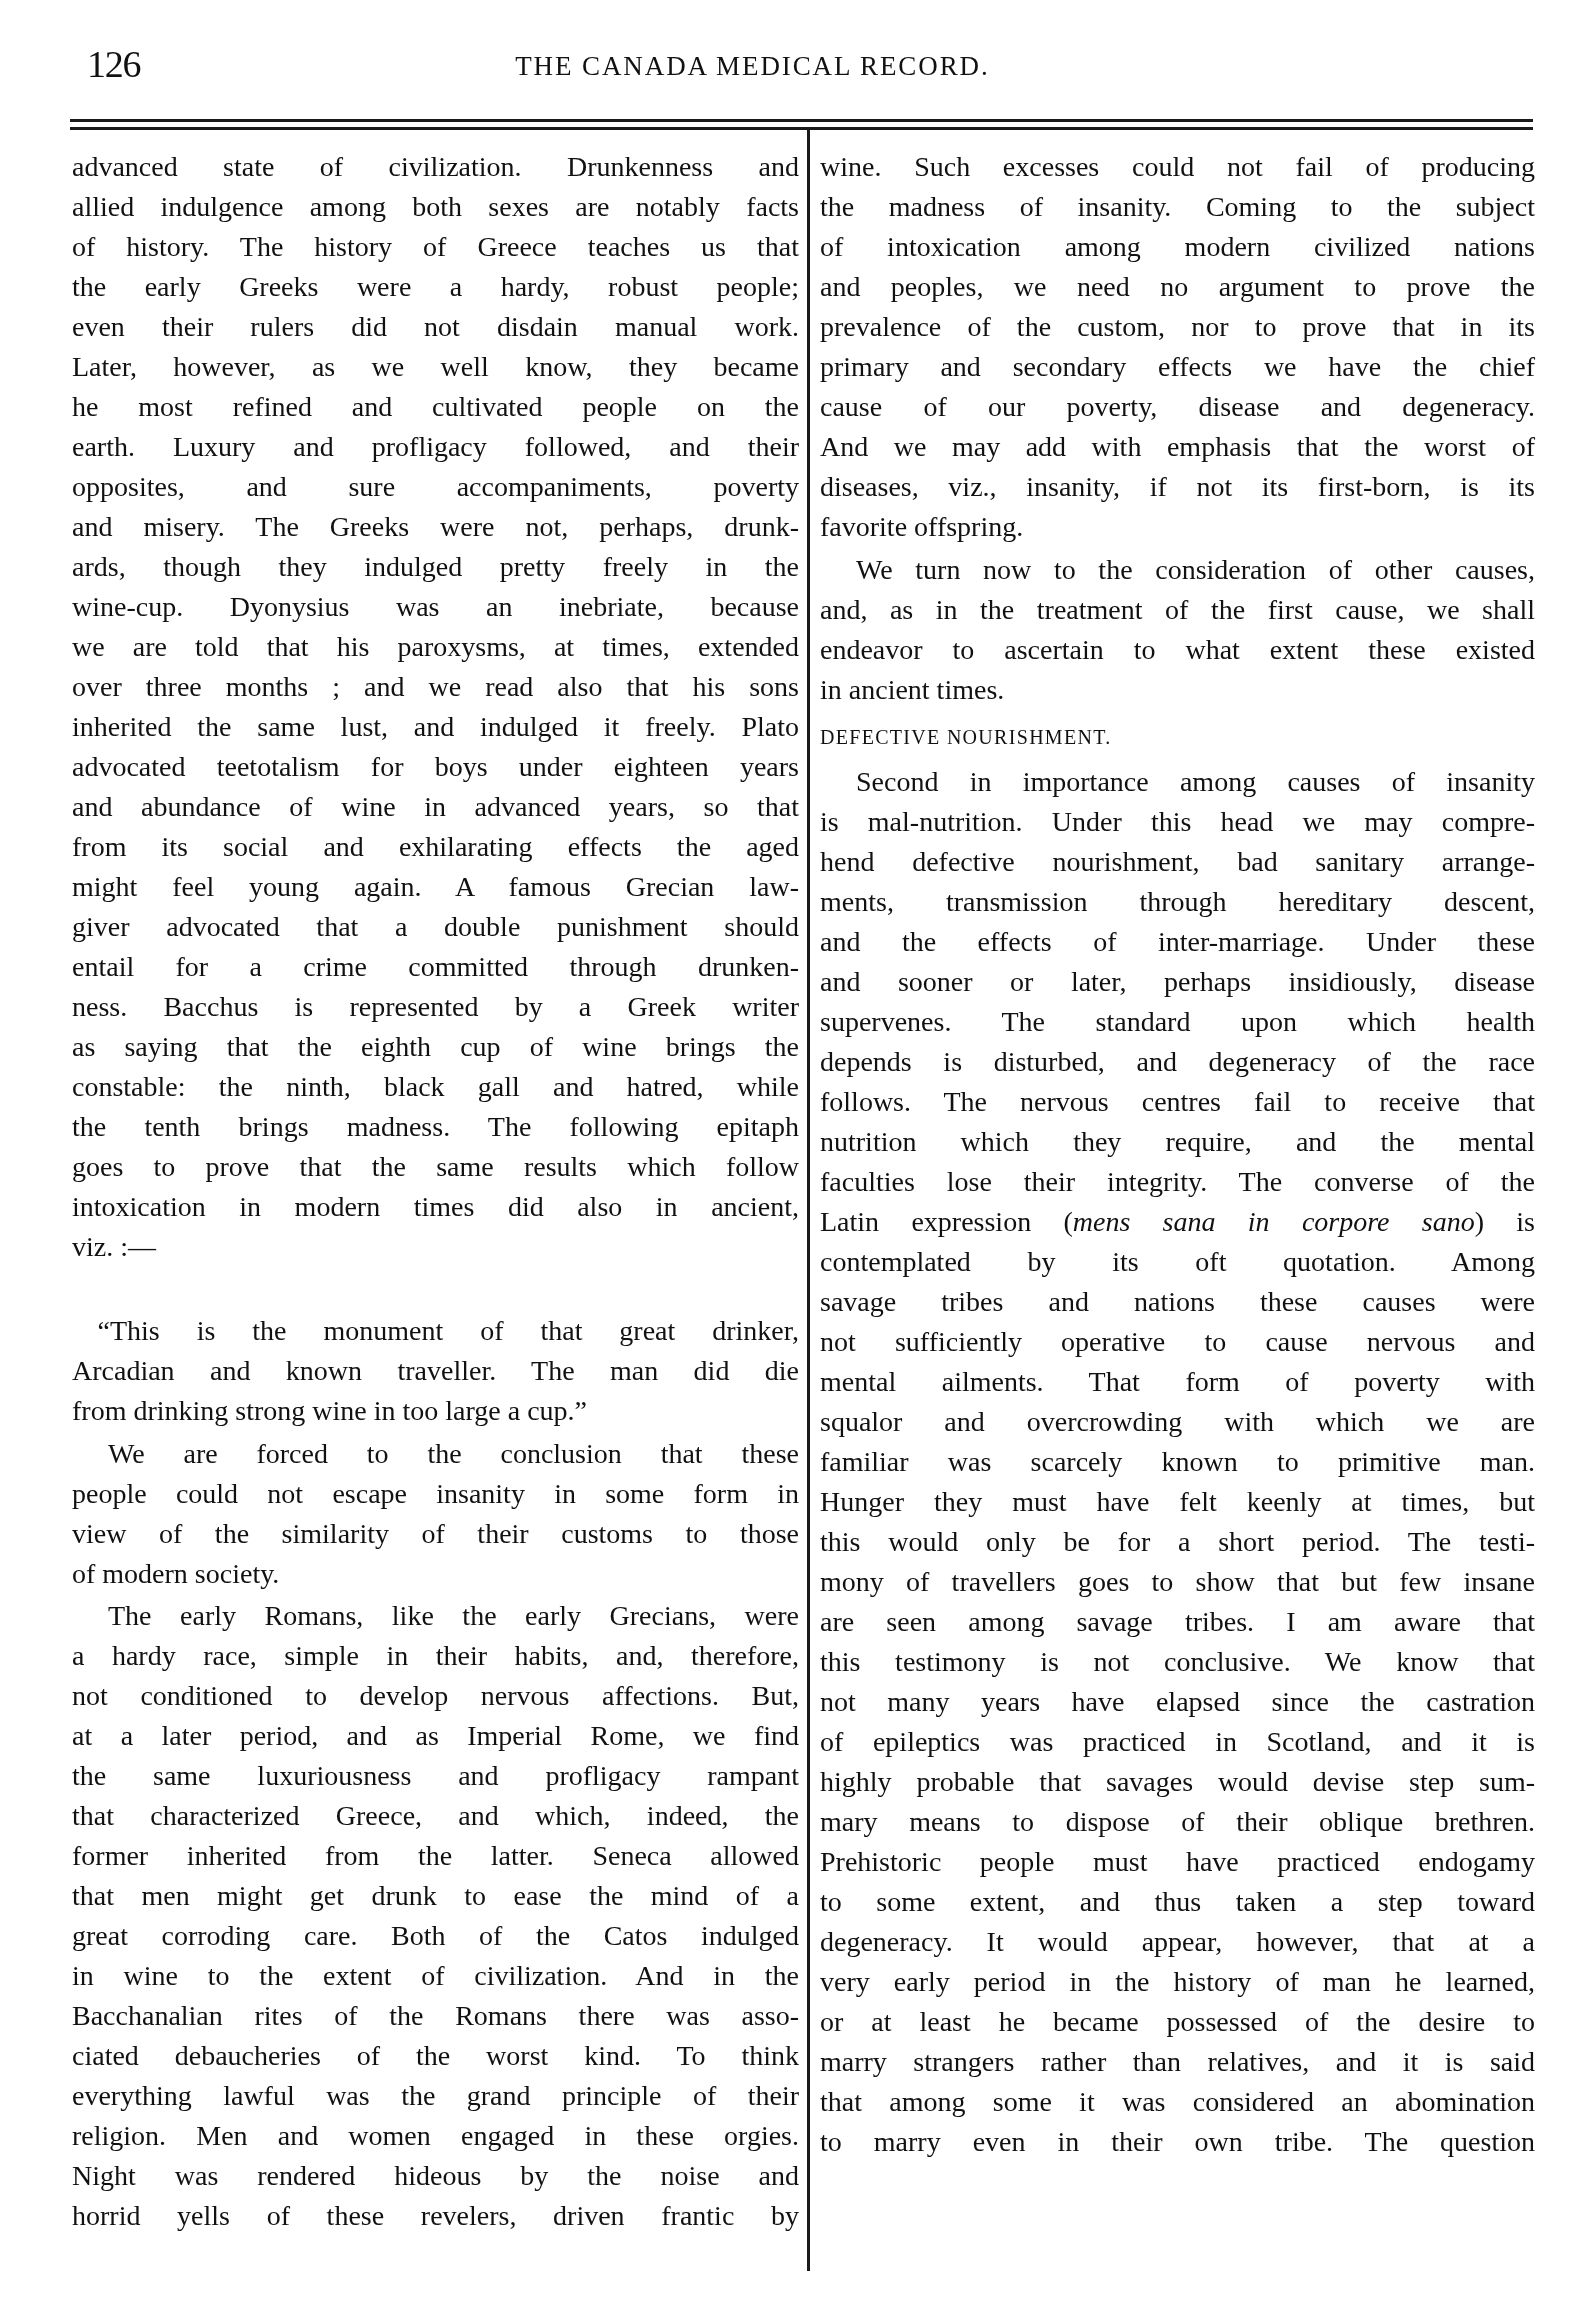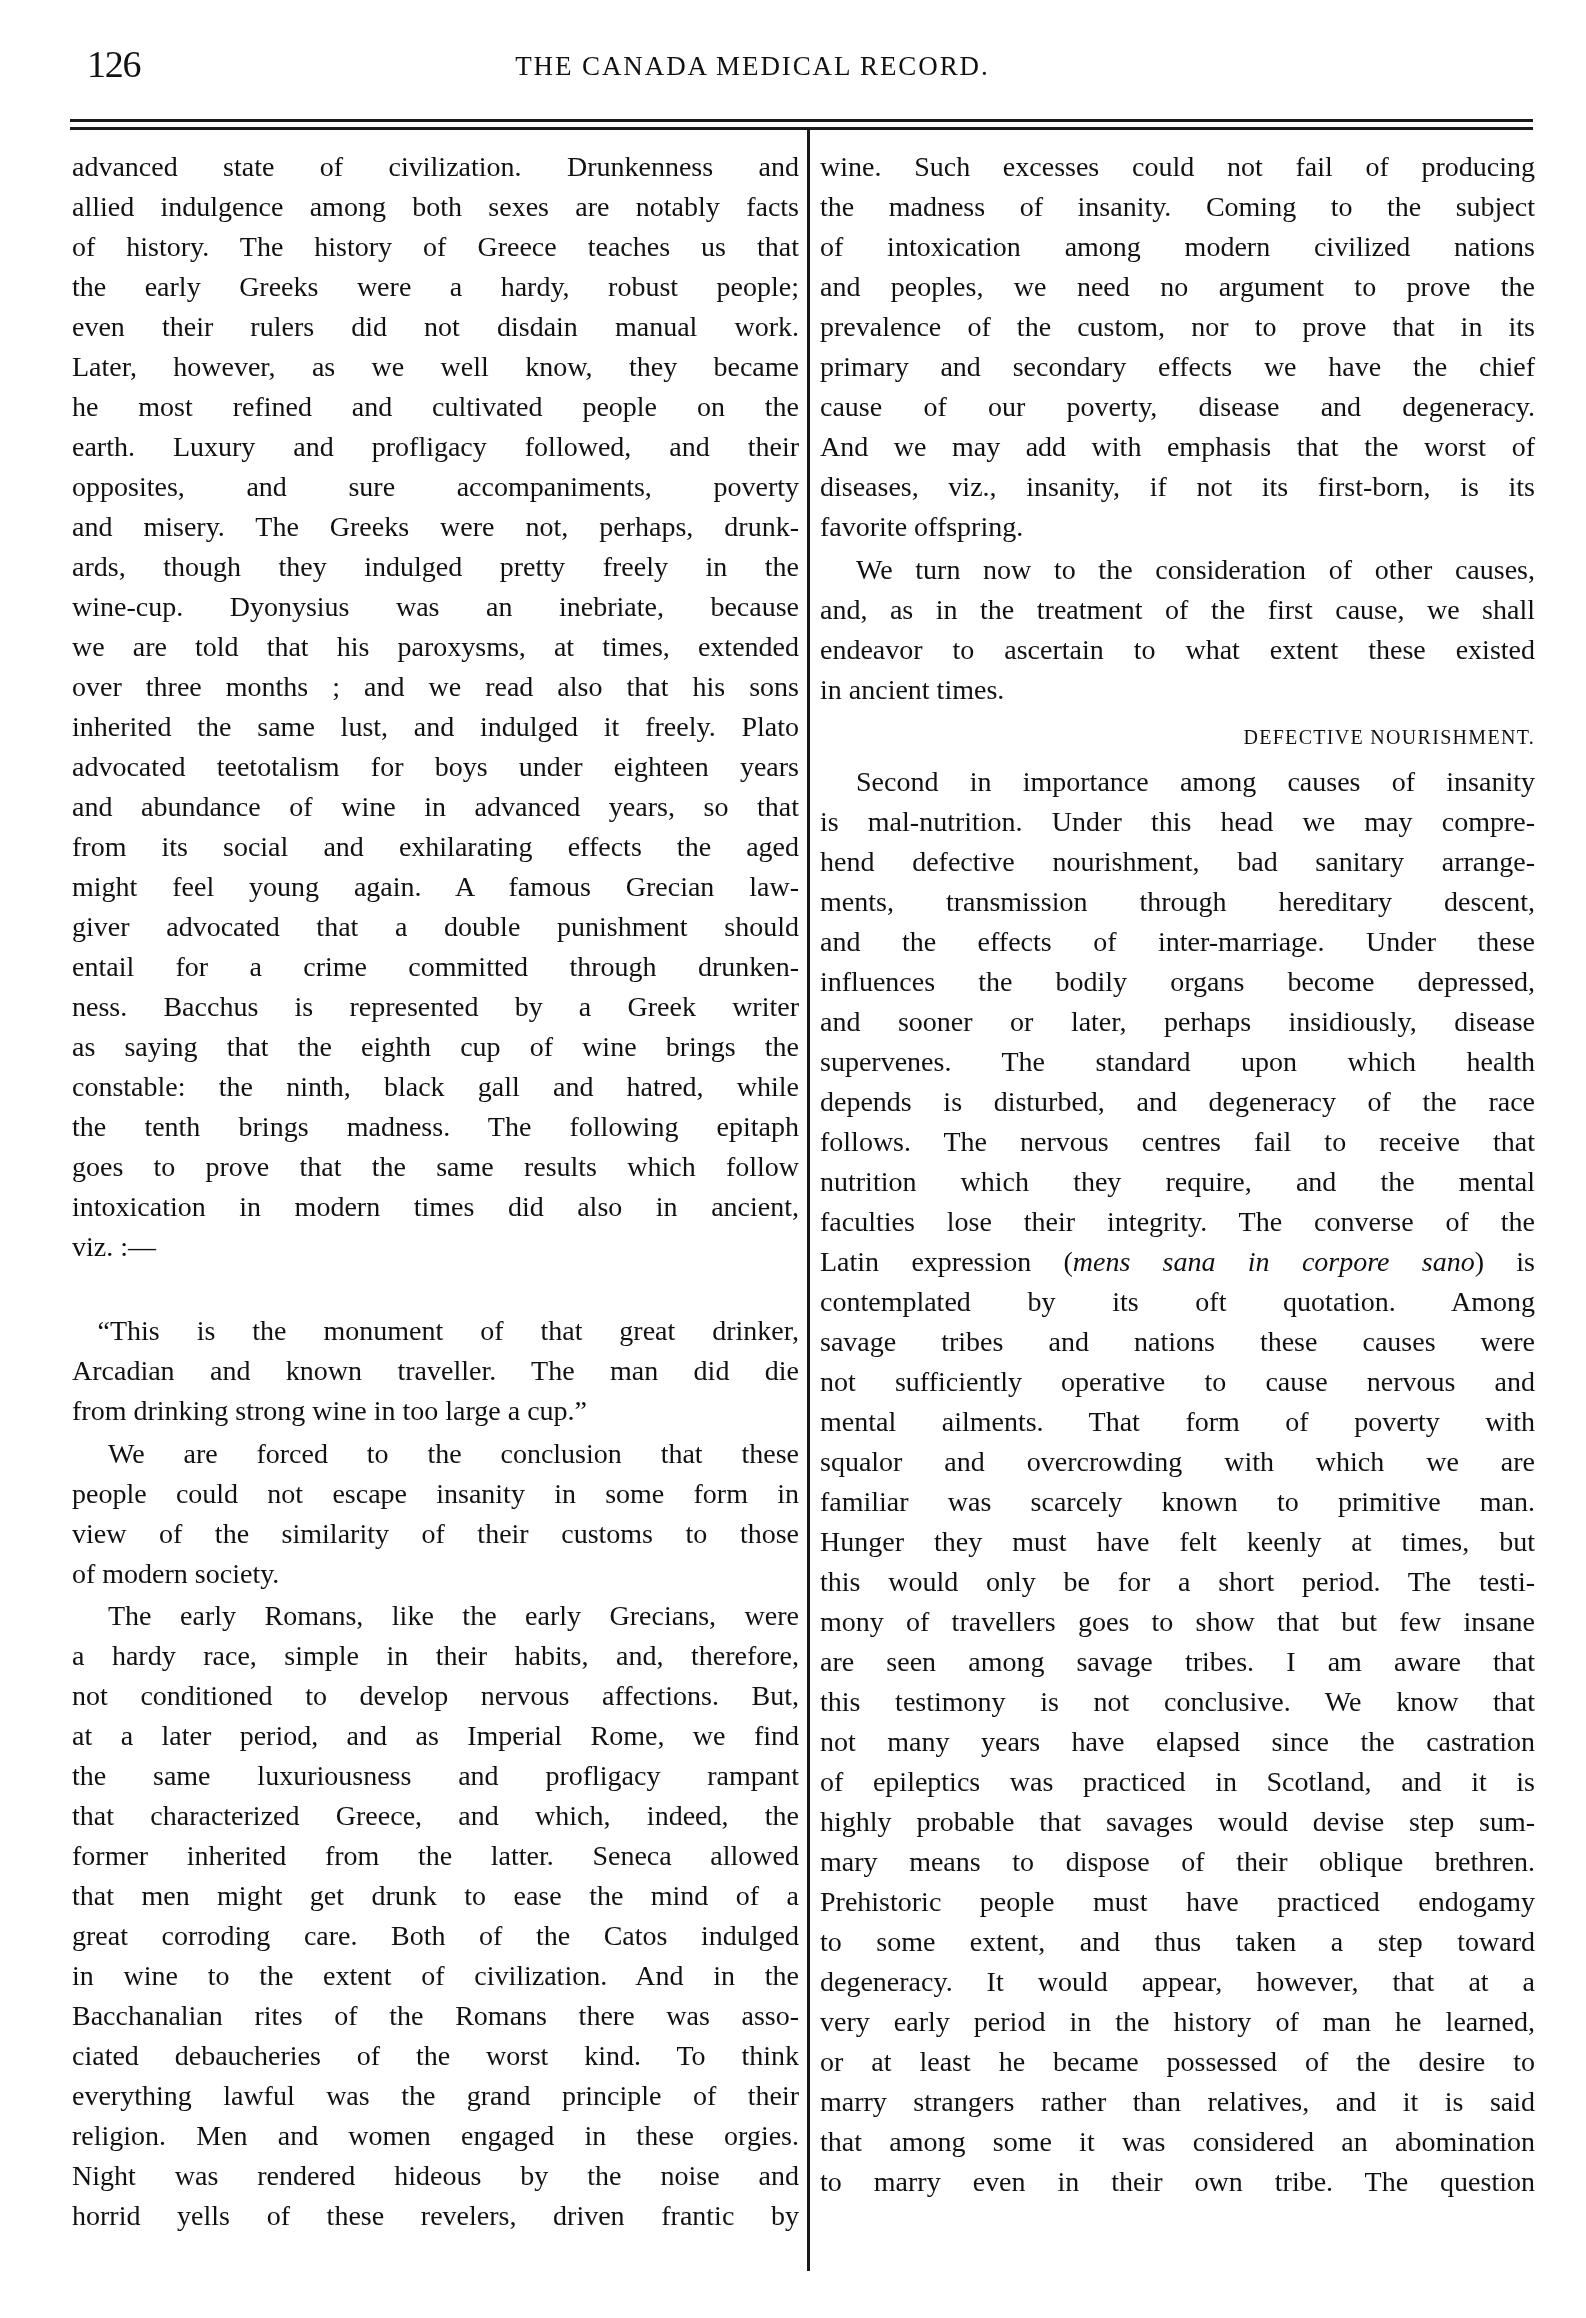--- a/index.html
+++ b/index.html
@@ -76,21 +76,21 @@
   .line.indent {
     padding-left: 36px;
   }
   .line.indent-quote {
     padding-left: 25.5px;
     margin-top: 44px;
   }
   .para-gap { height: 2.6px; display: block; }
   .section-heading {
     display: block;
-    text-align: right;
+    text-align: left;
     font-size: 20px;
     letter-spacing: 1.3px;
     height: 50px;
     line-height: 50px;
     padding-top: 2.6px;
   }
   .latin { font-style: italic; }
 </style>
 </head>
 <body>
@@ -171,21 +171,20 @@
     <span class="line indent">We turn now to the consideration of other causes,</span>
     <span class="line">and, as in the treatment of the first cause, we shall</span>
     <span class="line">endeavor to ascertain to what extent these existed</span>
     <span class="line last">in ancient times.</span>
     <span class="section-heading">DEFECTIVE NOURISHMENT.</span>
     <span class="line indent">Second in importance among causes of insanity</span>
     <span class="line">is mal-nutrition.  Under this head we may compre-</span>
     <span class="line">hend defective nourishment, bad sanitary arrange-</span>
     <span class="line">ments, transmission through hereditary descent,</span>
     <span class="line">and the effects of inter-marriage.  Under these</span>
-    <span class="line">influences the bodily organs become depressed,</span>
     <span class="line">and sooner or later, perhaps insidiously, disease</span>
     <span class="line">supervenes.  The standard upon which health</span>
     <span class="line">depends is disturbed, and degeneracy of the race</span>
     <span class="line">follows.  The nervous centres fail to receive that</span>
     <span class="line">nutrition which they require, and the mental</span>
     <span class="line">faculties lose their integrity.  The converse of the</span>
     <span class="line"><span>Latin expression (</span><span class="latin">mens sana in corpore sano</span><span>) is</span></span>
     <span class="line">contemplated by its oft quotation.  Among</span>
     <span class="line">savage tribes and nations these causes were</span>
     <span class="line">not sufficiently operative to cause nervous and</span>

